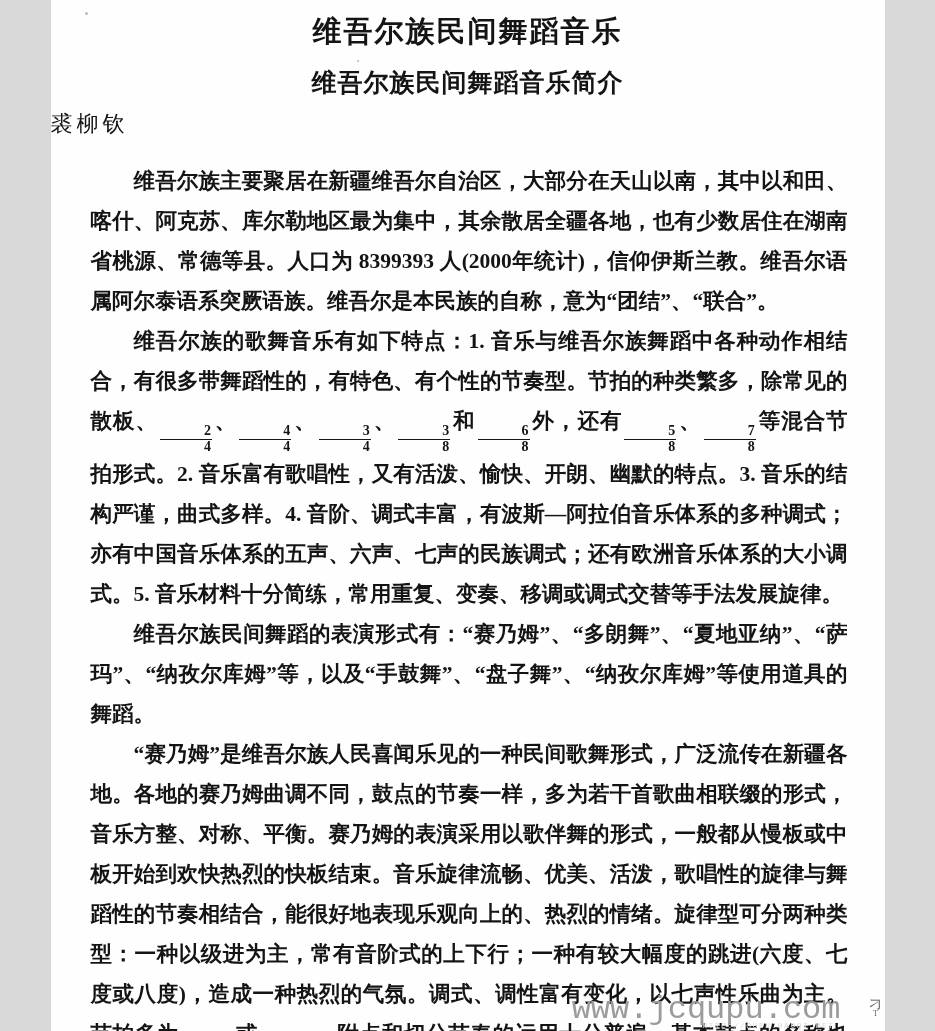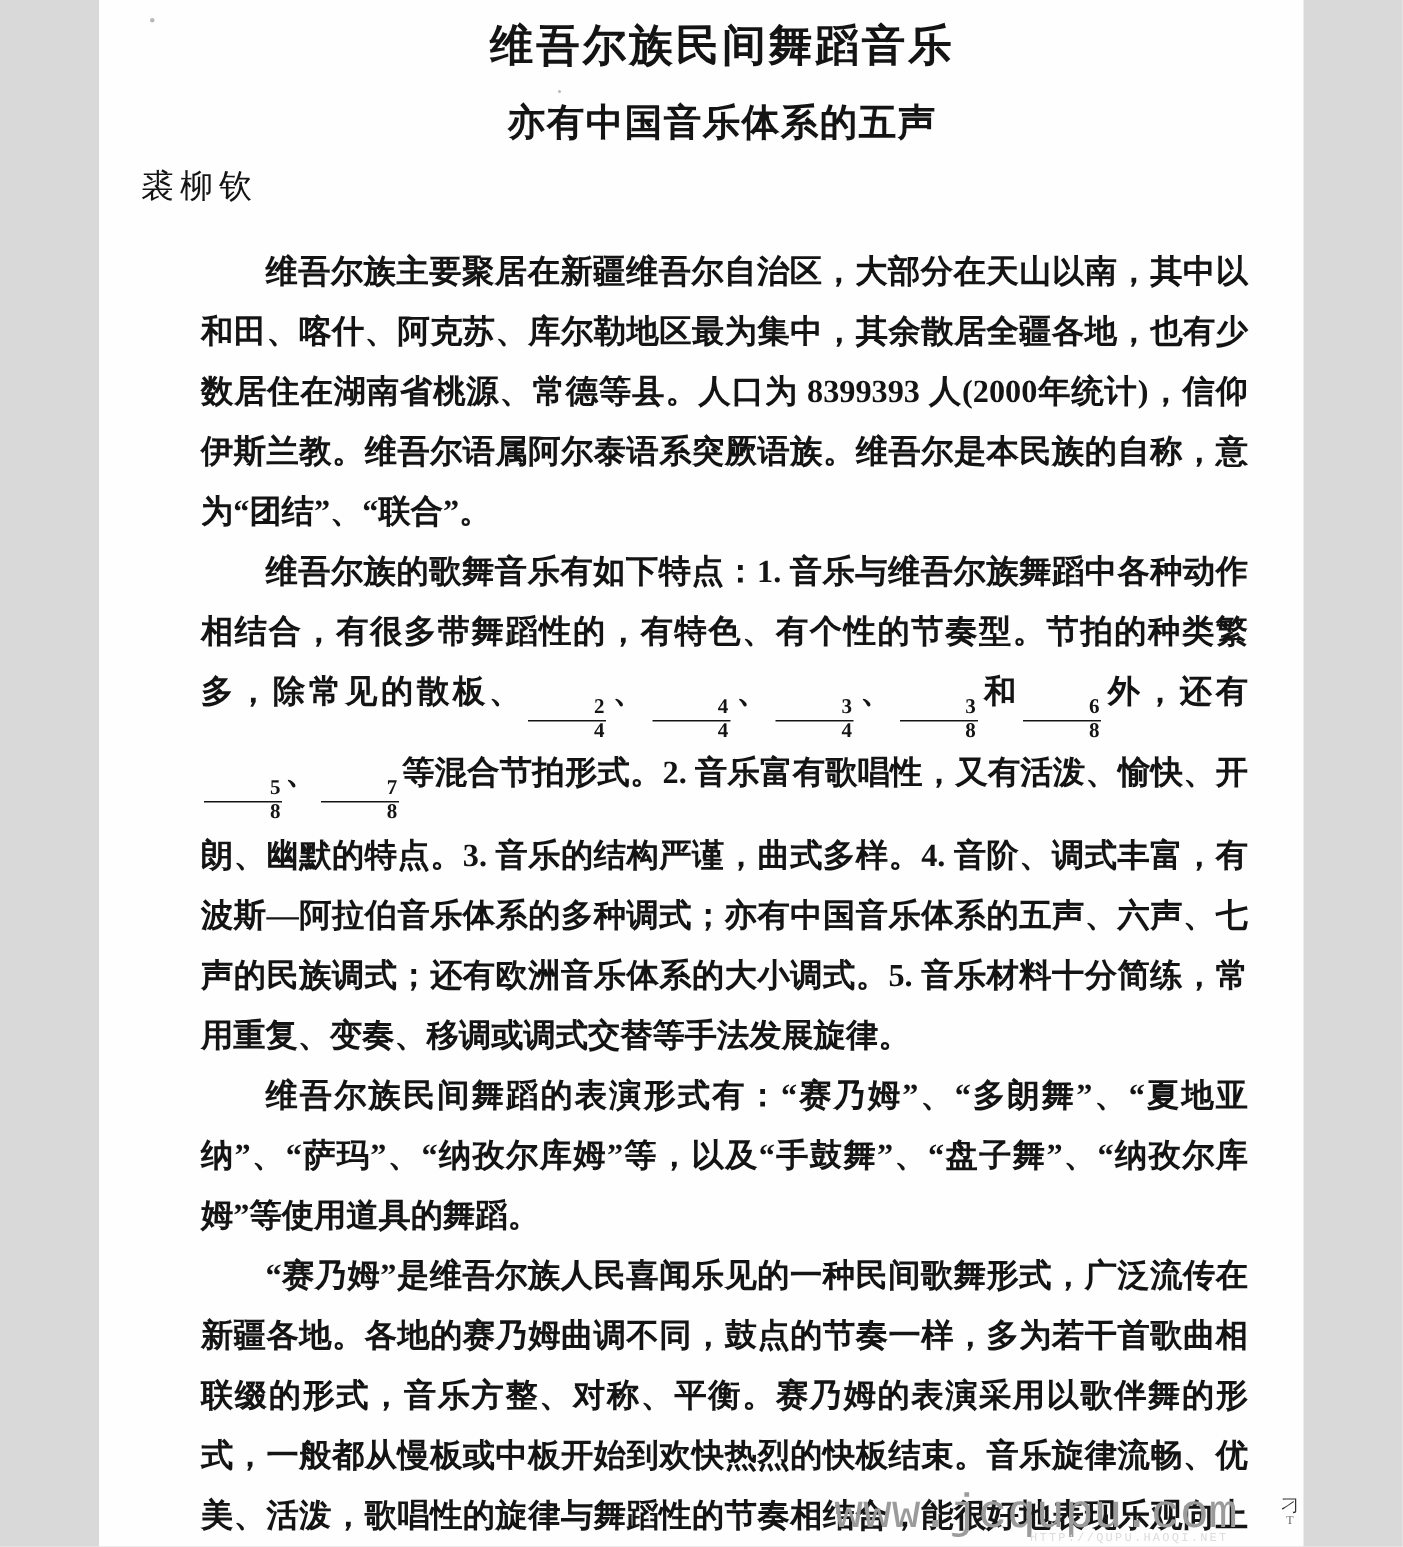--- a/index.html
+++ b/index.html
@@ -1,24 +1,23 @@
 <!DOCTYPE html>
 <html><head>
 <meta charset="utf-8">
 <style>
   html,body{margin:0;padding:0;background:#d9d9d9;}
   .page{
     position:relative;
-    width:775px;height:1031px;
+    width:834px;height:1031px;
     margin:0 auto;
     background:#fefefe;
     overflow:hidden;
     color:#141414;
     font-family:"Liberation Serif", serif;
-    padding-left:28px;
   }
   
   .title{
     padding-top:12px;
     text-align:center;
     font-size:29px;
     font-weight:700;
     letter-spacing:2px;
     line-height:38px;
   }
@@ -88,21 +87,21 @@
 </head>
 <body>
 
 <div class="page">
 
   <div class="speck s1"></div>
   <div class="speck s2"></div>
   <div class="speck s3"></div>
 
   <div class="title">维吾尔族民间舞蹈音乐</div>
-  <div class="subtitle">亦有中国音乐体系的五声</div>
+  <div class="subtitle">维吾尔族民间舞蹈音乐简介</div>
   <div class="author">裘柳钦</div>
 
   <div class="body-text">
       <p>维吾尔族主要聚居在新疆维吾尔自治区，大部分在天山以南，其中以和田、喀什、阿克苏、库尔勒地区最为集中，其余散居全疆各地，也有少数居住在湖南省桃源、常德等县。人口为 8399393 人(2000年统计)，信仰伊斯兰教。维吾尔语属阿尔泰语系突厥语族。维吾尔是本民族的自称，意为“团结”、“联合”。</p>
       <p>维吾尔族的歌舞音乐有如下特点：1. 音乐与维吾尔族舞蹈中各种动作相结合，有很多带舞蹈性的，有特色、有个性的节奏型。节拍的种类繁多，除常见的散板、<span class="frac">
           <span class="num">2</span>
           <span class="den">4</span>
         </span>、<span class="frac">
           <span class="num">4</span>
           <span class="den">4</span>

